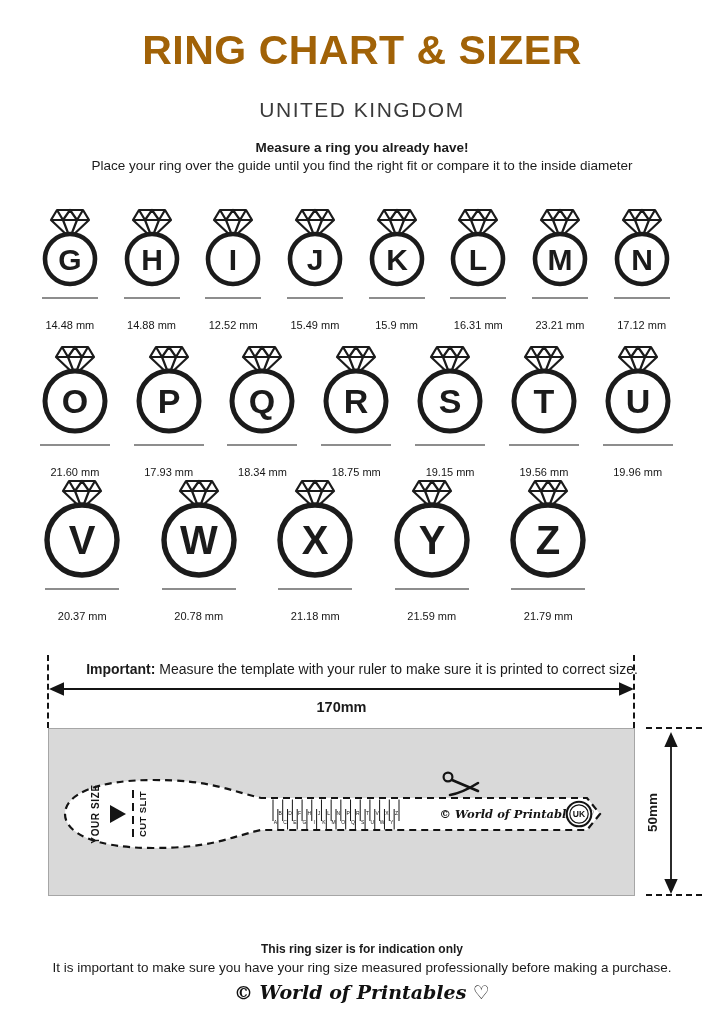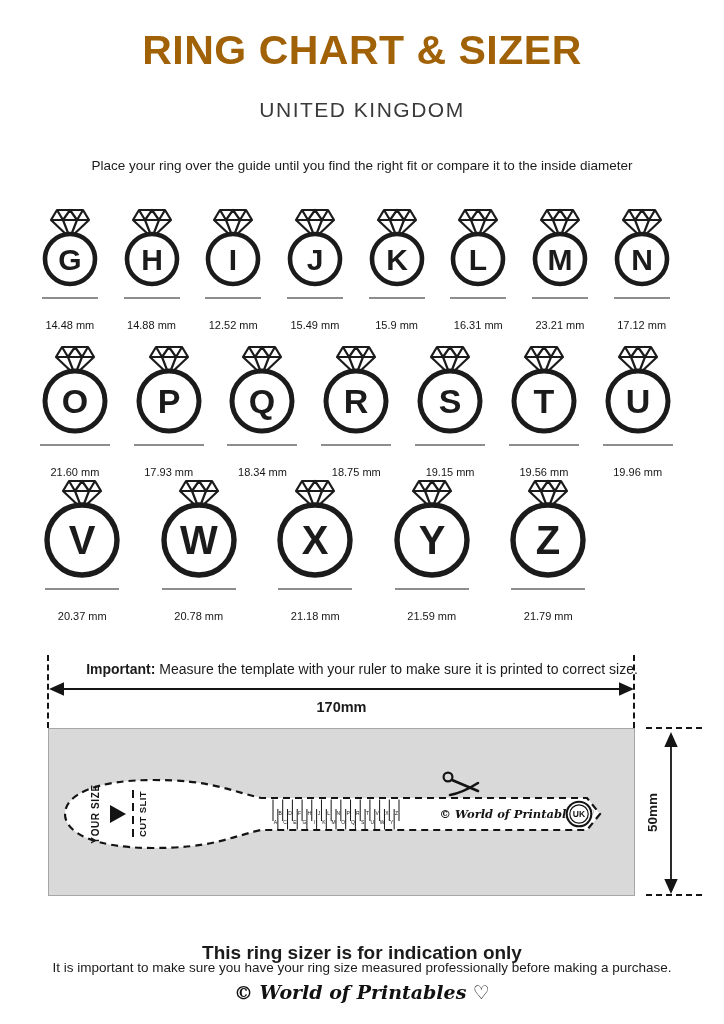--- a/index.html
+++ b/index.html
@@ -33,32 +33,33 @@
   .important-line{top:661px;font-size:14px;}
   .dash-v{position:absolute;border-left:2px dashed #141414;width:0;}
   .dash-h{position:absolute;border-top:2px dashed #141414;height:0;}
 
   .width-label{top:699px;left:48px;width:587px;text-align:center;font-weight:bold;font-size:14.5px;position:absolute;}
   .height-label{position:absolute;left:612px;top:805px;width:80px;text-align:center;font-weight:bold;font-size:13.5px;transform:rotate(-90deg);}
 
   .panel{position:absolute;left:48px;top:728px;width:587px;height:168px;background:#d9d9d9;border:1px solid #a6a6a6;box-sizing:border-box;}
   .sizer-svg{position:absolute;left:0;top:0;}
 
-  .footer-bold{top:942px;font-size:19px;font-weight:bold;}
+  .footer-bold{top:942px;font-size:12px;font-weight:bold;}
   .footer-text{top:960px;font-size:13.5px;}
   .footer-brand{top:981px;font-family:"DejaVu Serif",serif;font-style:italic;font-weight:bold;font-size:19px;color:#111;}
 </style>
 </head>
 <body>
 
 <div class="page">
 
   <div class="abs centered title">RING CHART &amp; SIZER</div>
   <div class="abs centered subtitle">UNITED KINGDOM</div>
 
+  <div class="abs centered intro-heading">Measure a ring you already have!</div>
   <div class="abs centered intro-text">Place your ring over the guide until you find the right fit or compare it to the inside diameter</div>
 
   <div id="ring-row-1" class="ring-row r1">
       <div class="ring-cell">
         <svg width="58" height="81" viewBox="0 0 58 81">
     <g stroke="#1b1b1b" stroke-width="2.2" fill="none" stroke-linejoin="round">
       <polygon points="16,3 42,3 48,13 29,31 10,13"></polygon>
       <polyline points="10,13 48,13"></polyline>
       <polyline points="16,3 22,13 29,3 36,13 42,3"></polyline>
       <polyline points="22,13 29,31 36,13"></polyline>

